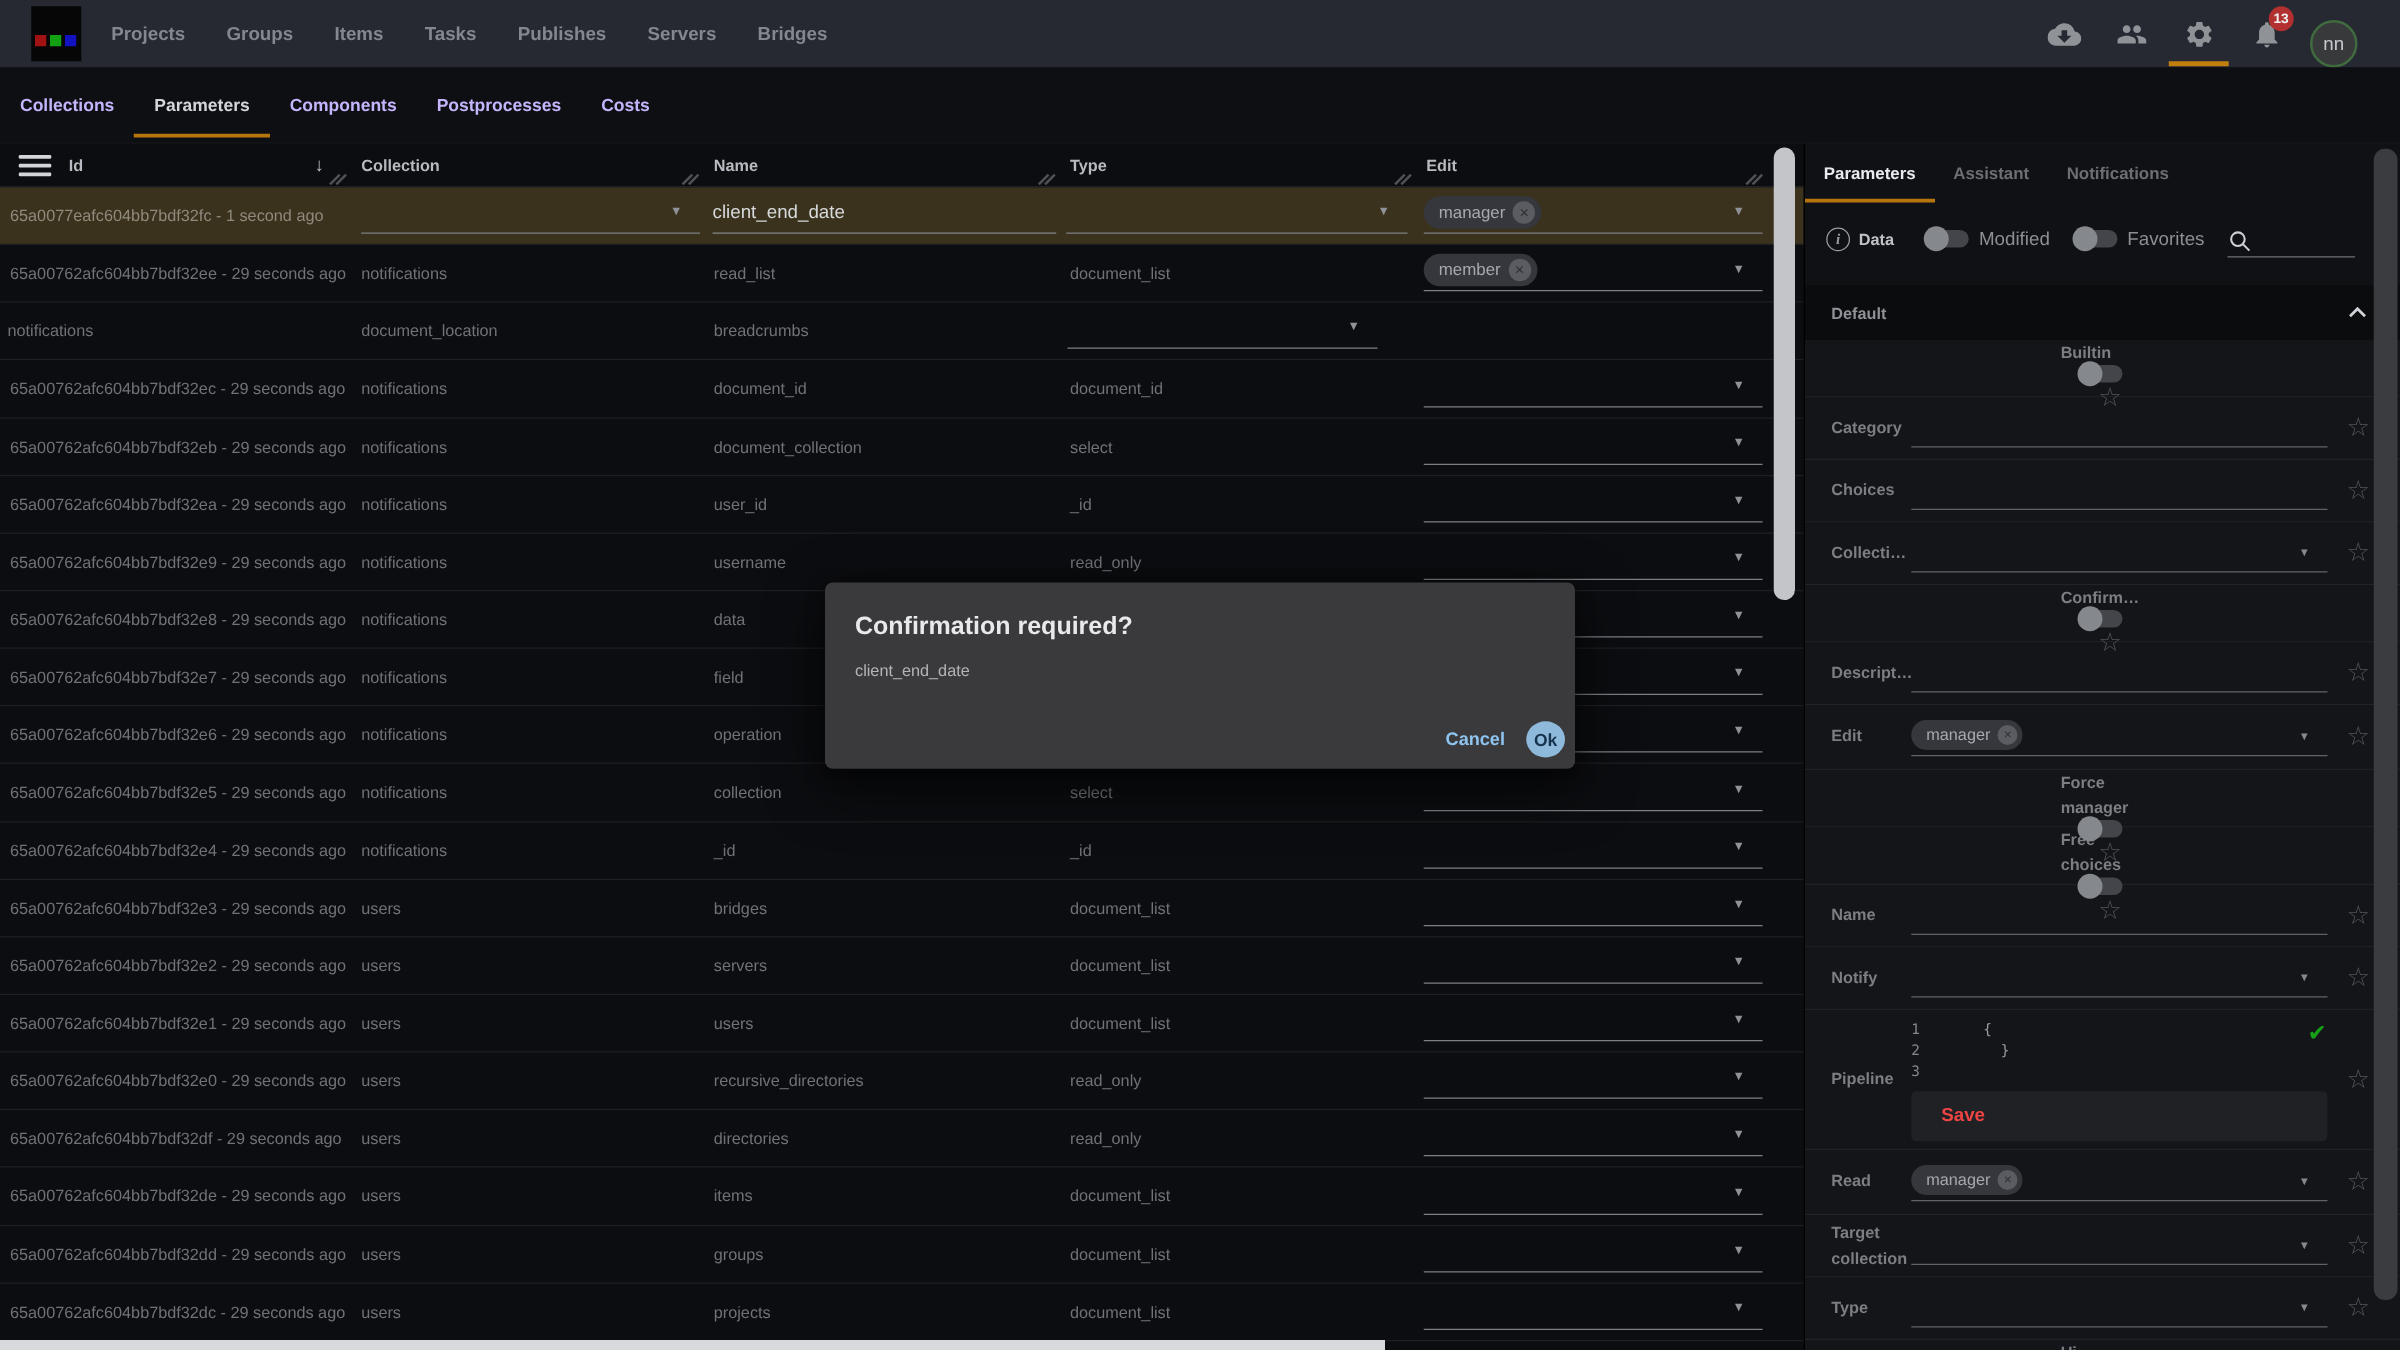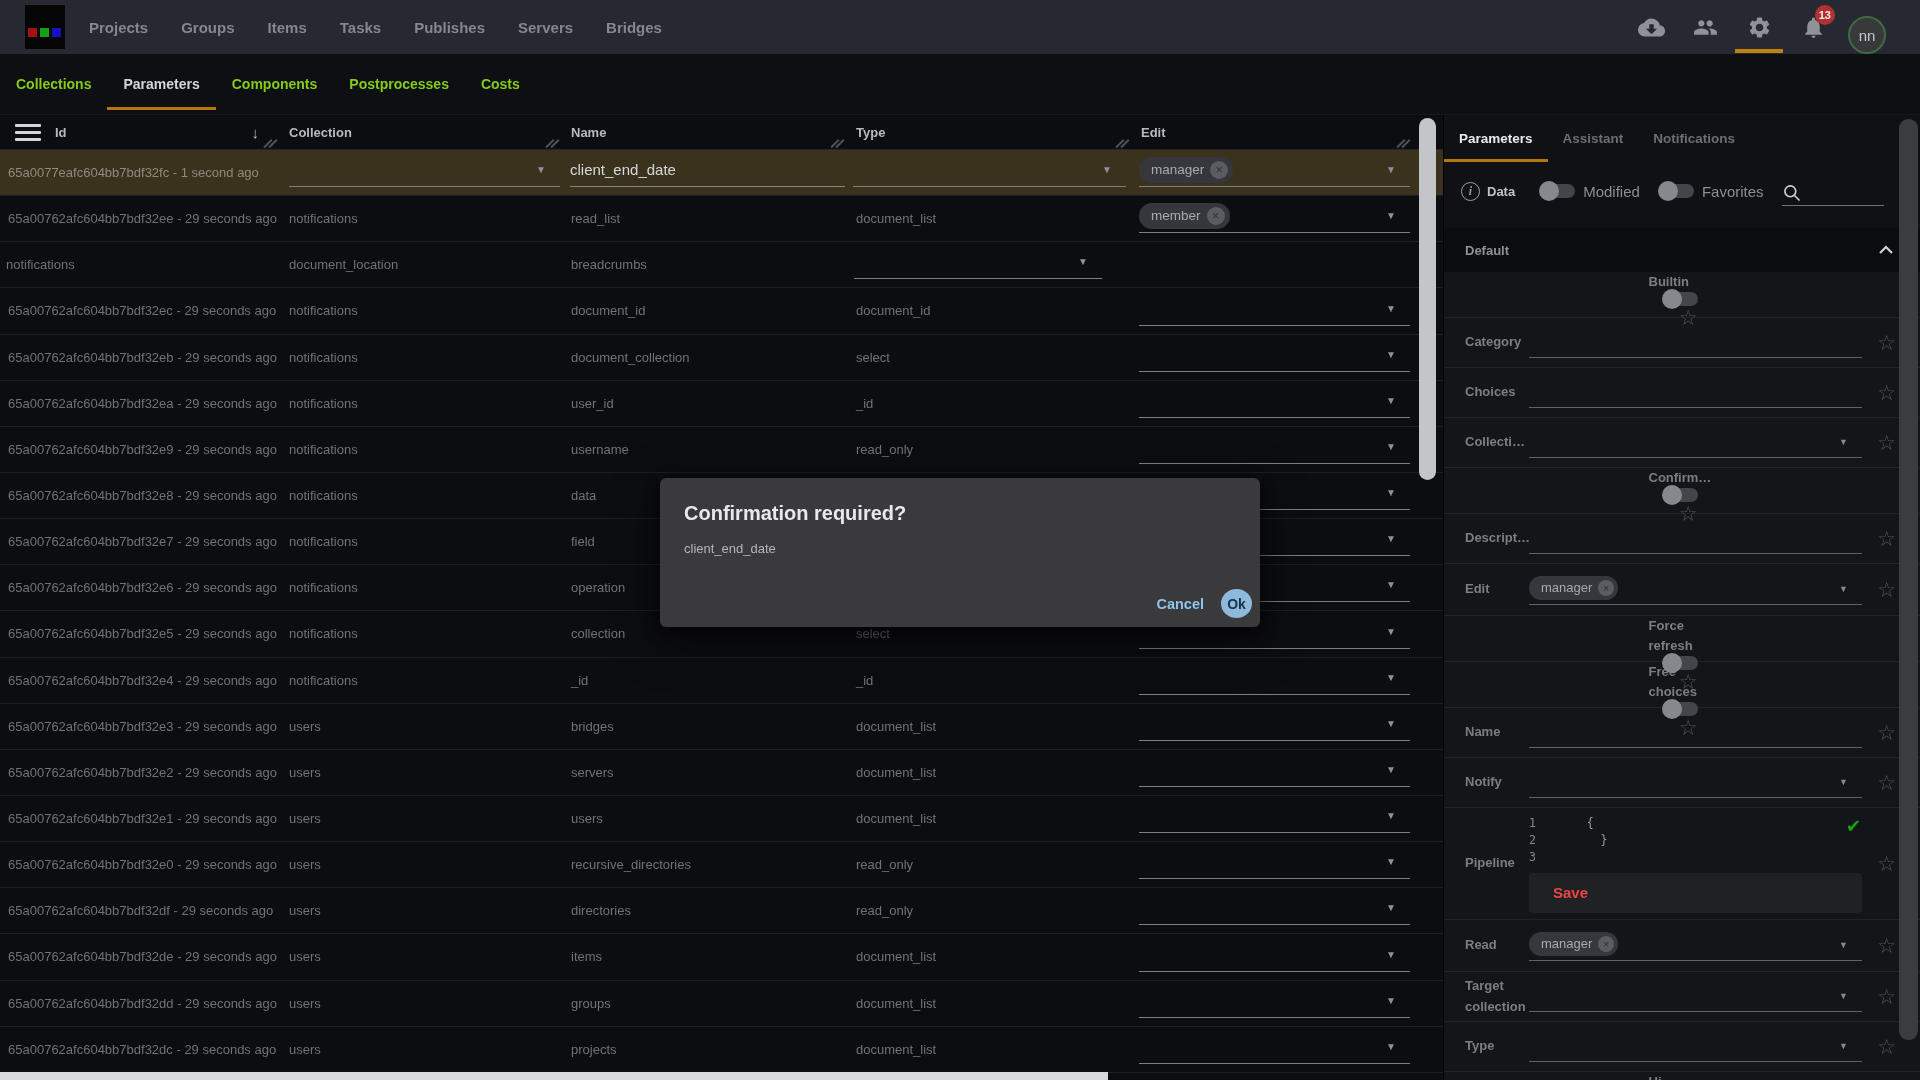--- a/index.html
+++ b/index.html
@@ -25,21 +25,21 @@
            background:#b23030; color:#f0f0f0; font-size:11px; font-weight:bold;
            display:flex; align-items:center; justify-content:center; padding:0 4px; }
   #avatar { width:38px; height:38px; border-radius:50%; background:#37393b; border:2px solid #3f6b3f;
             color:#c6c9ce; font-size:15px; display:flex; align-items:center; justify-content:center;
             margin-left:8px; cursor:pointer; }
 
   
   #tabbar { position:absolute; left:0; top:54px; width:1920px; height:61px; background:#0e0f13;
             display:flex; align-items:center; border-bottom:1px solid #17181c; }
   .page-tab { position:relative; height:100%; display:flex; align-items:center; padding:0 16px;
-              font-size:14px; font-weight:bold; color:#84cc16; cursor:pointer; }
+              font-size:14px; font-weight:bold; color:#c4b5fd; cursor:pointer; }
   .page-tab.active { color:#d4d6da; }
   .page-tab.active::after { content:""; position:absolute; left:0; right:0; bottom:4px; height:3px; background:#b5770d; }
 
   
   #tablewrap { position:absolute; left:0; top:115px; width:1443px; height:958px; background:#0c0d10; }
   .tgrid { display:grid; grid-template-columns:283px 282px 285px 285px 1fr; }
   #thead { height:35px; border-bottom:1px solid #26272b; }
   .th { position:relative; display:flex; align-items:center; font-size:13px; font-weight:bold;
         color:#b7bac0; padding-left:6px; cursor:pointer; }
   .th.id-col { padding-left:55px; }
@@ -125,21 +125,21 @@
   .code-wrap { position:relative; display:flex; font-family:"DejaVu Sans Mono",monospace;
                font-size:11.5px; color:#85878c; line-height:17px; cursor:text; }
   .code-nums { width:16px; text-align:left; }
   .code-body { margin-left:14px; white-space:pre; color:#9a9da2; }
   .code-check { position:absolute; right:2px; top:2px; color:#17a017; font-size:21px; font-weight:bold; }
   .save-btn { display:block; width:100%; height:40px; margin-top:7px; background:#1f2125; border:none;
               border-radius:4px; color:#ef4444; font-size:15px; font-weight:bold; text-align:left;
               padding-left:24px; font-family:inherit; cursor:pointer; }
 
   
-  #modal { position:absolute; left:660px; top:478px; width:600px; height:149px; background:#3a3a3c;
+  #modal { position:absolute; left:660px; top:466px; width:600px; height:149px; background:#3a3a3c;
            border-radius:6px; box-shadow:0 14px 45px rgba(0,0,0,.6), 0 4px 15px rgba(0,0,0,.45); z-index:50; }
   #modal-title { font-size:20px; font-weight:bold; color:#e8e9eb; margin:24px 24px 0; }
   #modal-body { font-size:13px; color:#b3b5b8; margin:16px 24px 0; }
   #modal-actions { position:absolute; right:8px; bottom:9px; display:flex; align-items:center; }
   #btn-cancel { background:none; border:none; color:#8ec4ef; font-size:14.5px; font-weight:bold;
                 padding:6px 10px; cursor:pointer; font-family:inherit; }
   #btn-ok { width:31px; height:29px; border-radius:50%; border:none; background:#8fb9da; color:#16334f;
             font-size:14px; font-weight:bold; margin-left:7px; cursor:pointer; font-family:inherit;
             display:flex; align-items:center; justify-content:center; }
 </style>
@@ -583,21 +583,21 @@
               <span class="chip s-chip">
                 <span>manager</span>
                 <span class="x">×</span>
               </span>
               <span class="s-caret">▼</span>
             </div>
           </div>
           <div class="f-star">☆</div>
         </div>
         <div class="f-row row-toggle">
-          <div class="f-label">Force refresh</div>
+          <div class="f-label">Force manager</div>
           <div class="f-field">
             <span class="toggle">
               <span class="knob"></span>
             </span>
           </div>
           <div class="f-star">☆</div>
         </div>
         <div class="f-row row-toggle">
           <div class="f-label">Free choices</div>
           <div class="f-field">

